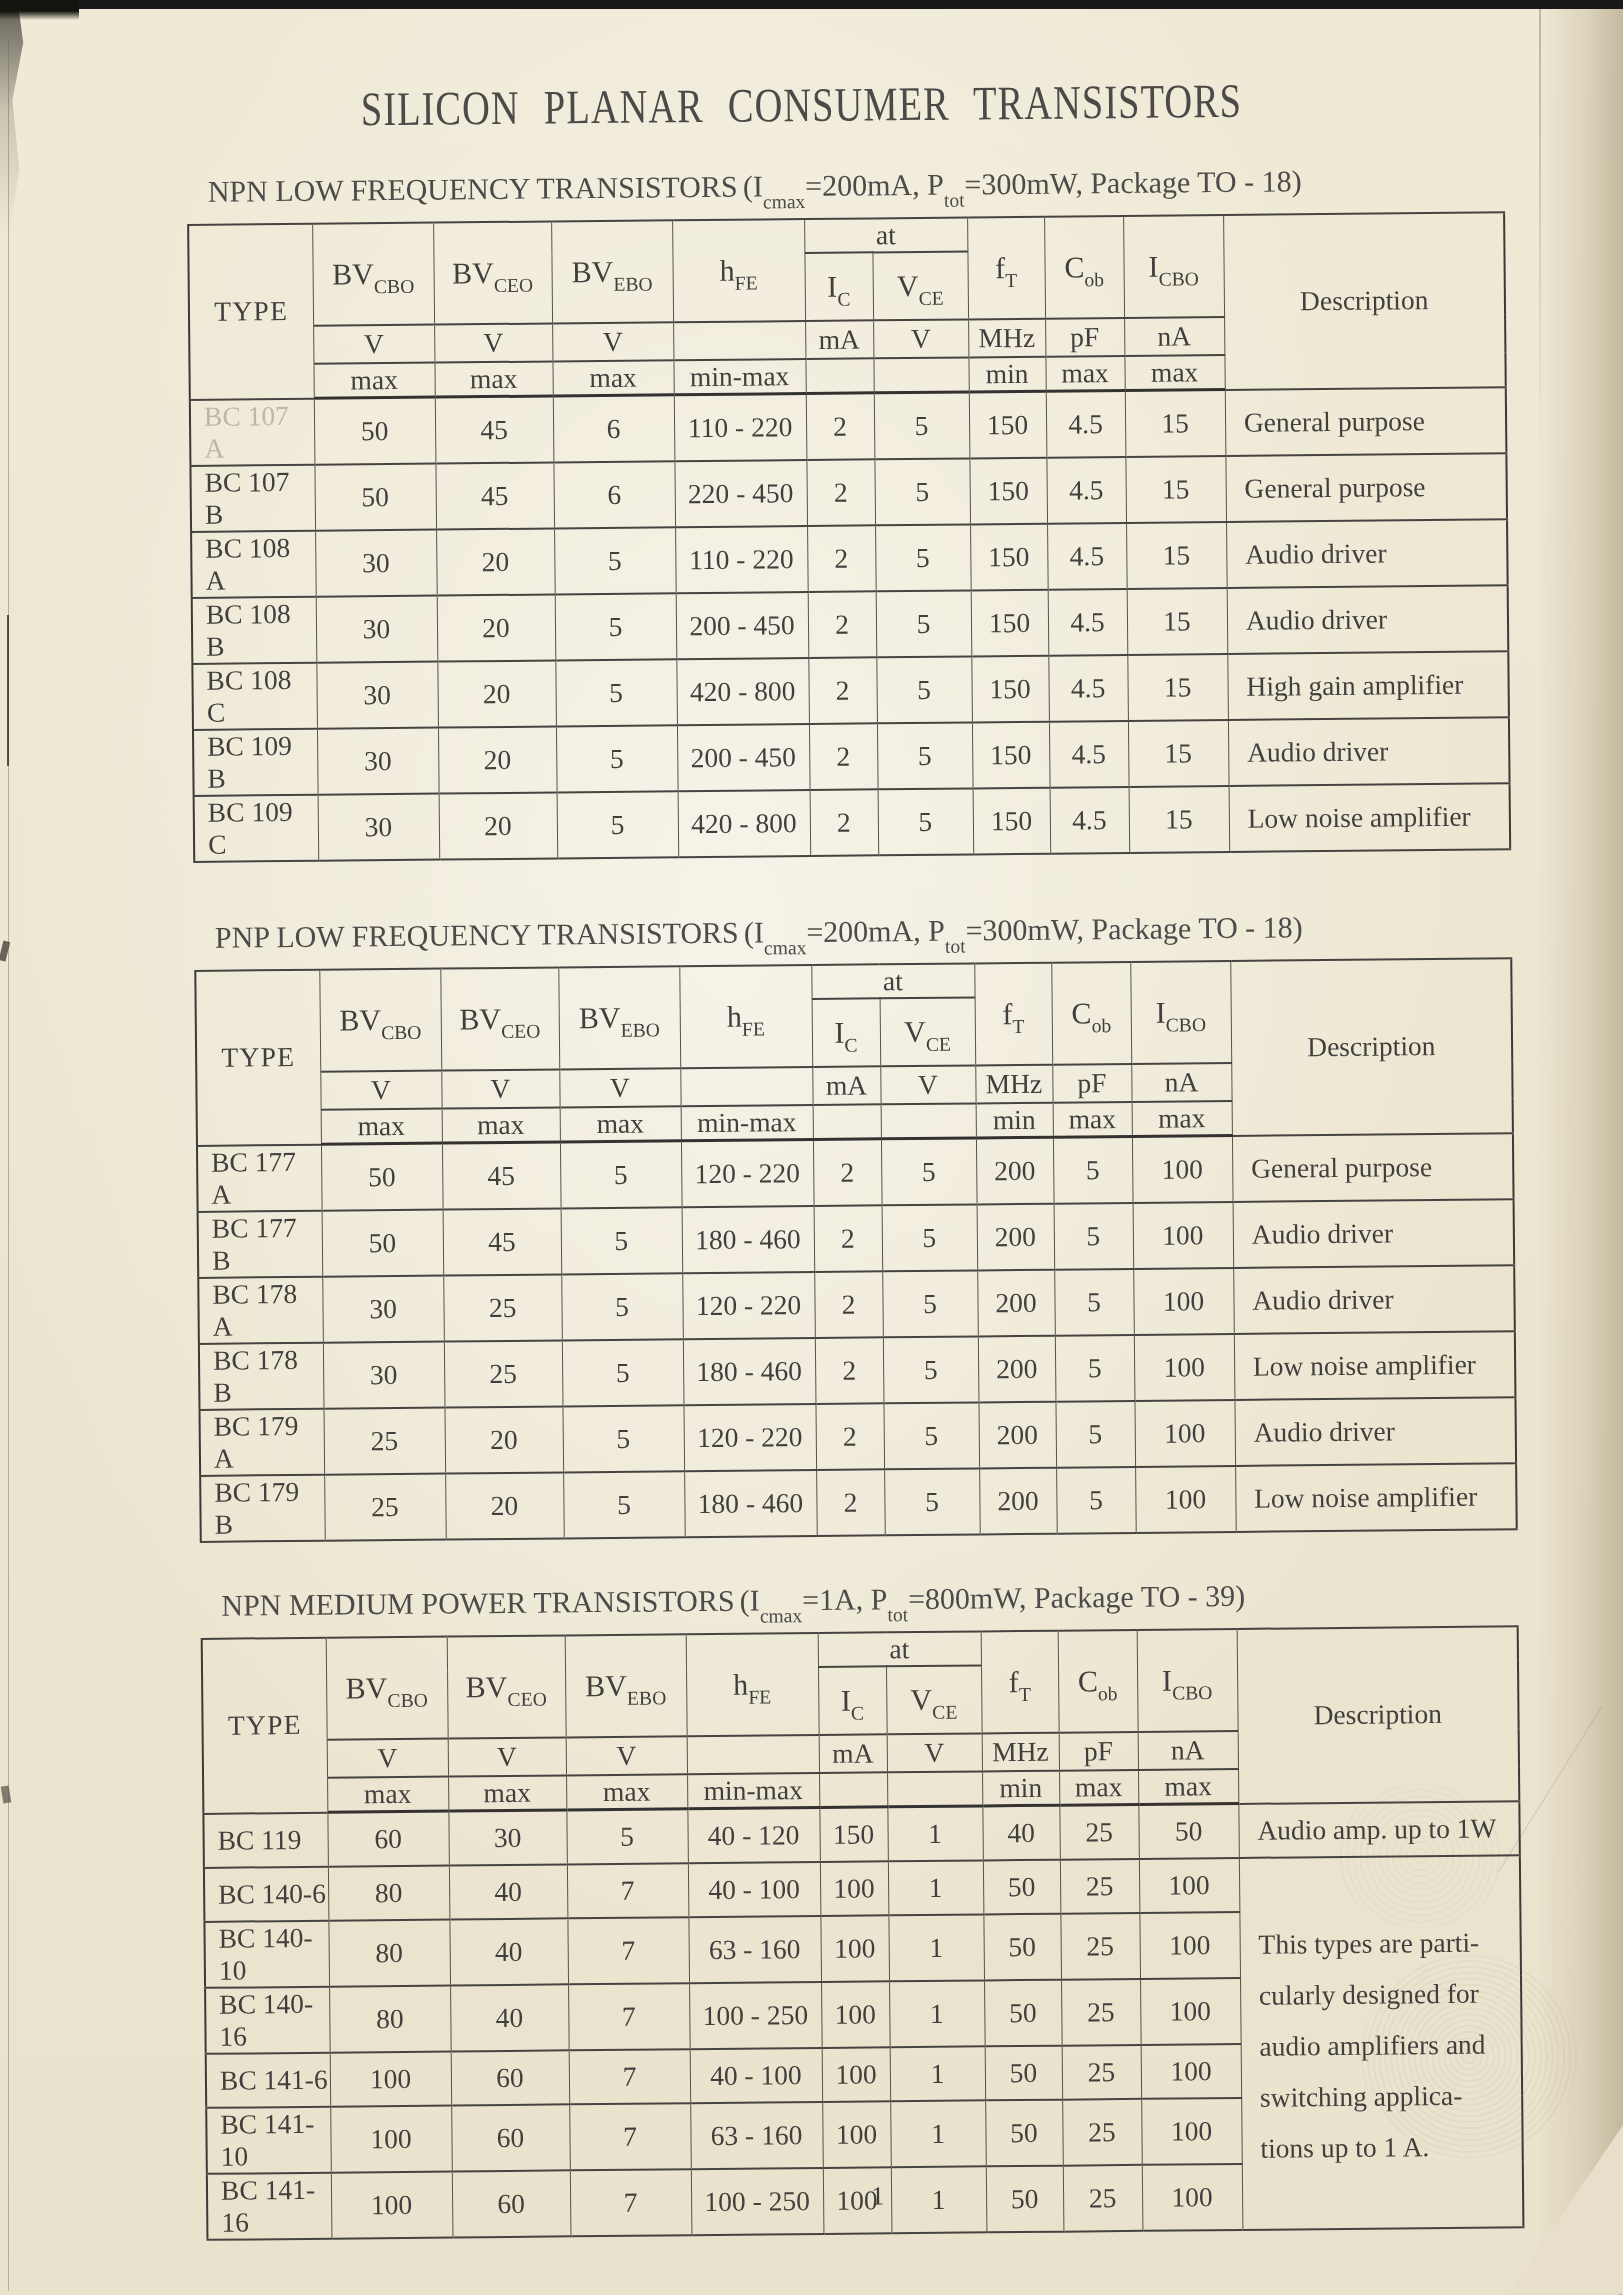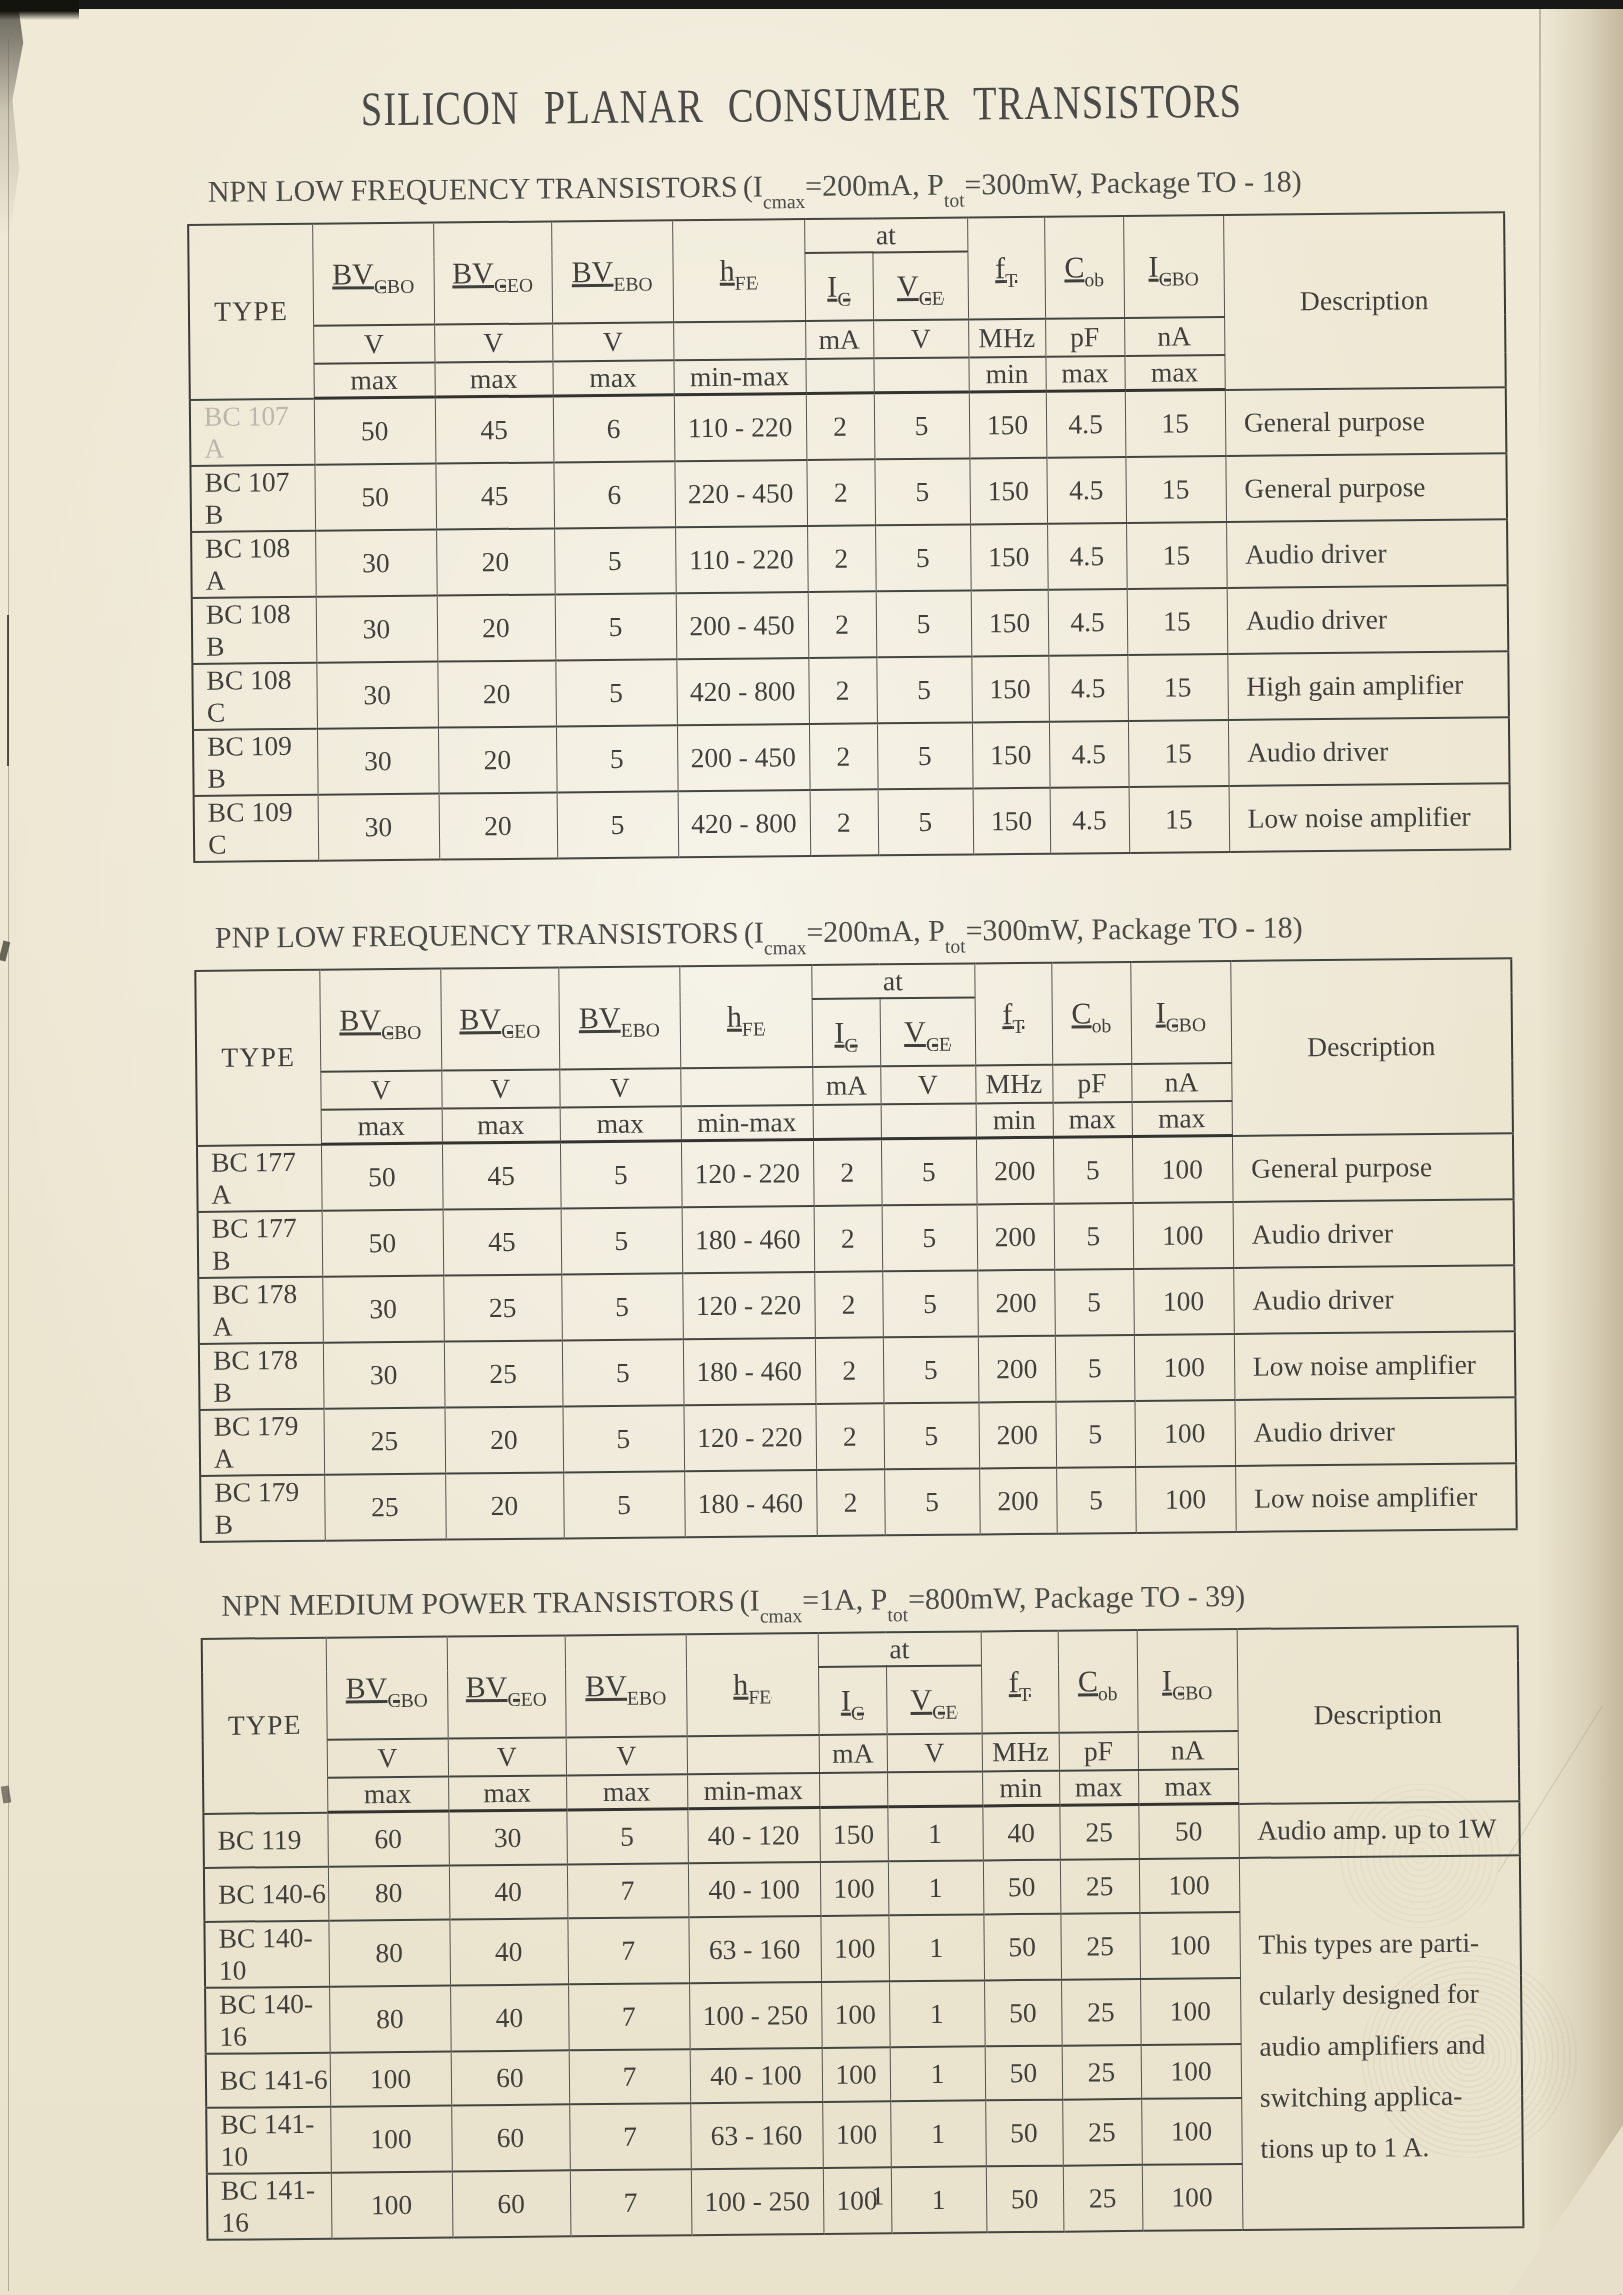--- a/index.html
+++ b/index.html
@@ -62,21 +62,21 @@
     border-top:2.6px solid #454441;border-bottom:2.6px solid #454441;
     font-weight:normal;font-size:27.5px;color:#403f3d;padding:0;vertical-align:middle;text-align:center;}
   .spec tr.r-at{height:30px;}
   .spec tr.r-sym{height:68px;}
   .spec tr.r-unit{height:38px;}
   .spec tr.r-lim{height:35px;}
   .spec tbody tr{height:54px;}
   .h-at{border-left-style:hidden;border-right-style:hidden;border-bottom:2px solid #55534e;font-size:26px;}
   .h-type{padding-top:55px;font-size:27.5px;letter-spacing:1.3px;}
   .h-desc{padding-bottom:48px;font-size:27.5px;}
-  .sym{font-size:30px;text-decoration:underline;}
+  .sym{font-size:30px;}
   .sym .ssub{font-size:19.6px;position:relative;top:9.2px;}
   .h-unit,.h-lim{font-size:26px;}
   .r-lim th{border-bottom:3.9px solid #333230;}
   td.c-type{text-align:left;padding-left:13px;}
   td.c-type.faded{color:#8f8d86;opacity:.55;}
   td.c-desc{text-align:left;padding-left:18.3px;}
   td.c-desc-block{vertical-align:middle;line-height:1.86;padding-top:5.2px;padding-right:6.5px;}
   .page-num{position:absolute;left:861px;top:2182px;font-size:26px;color:#3c3b39;}
 </style>
 </head>

